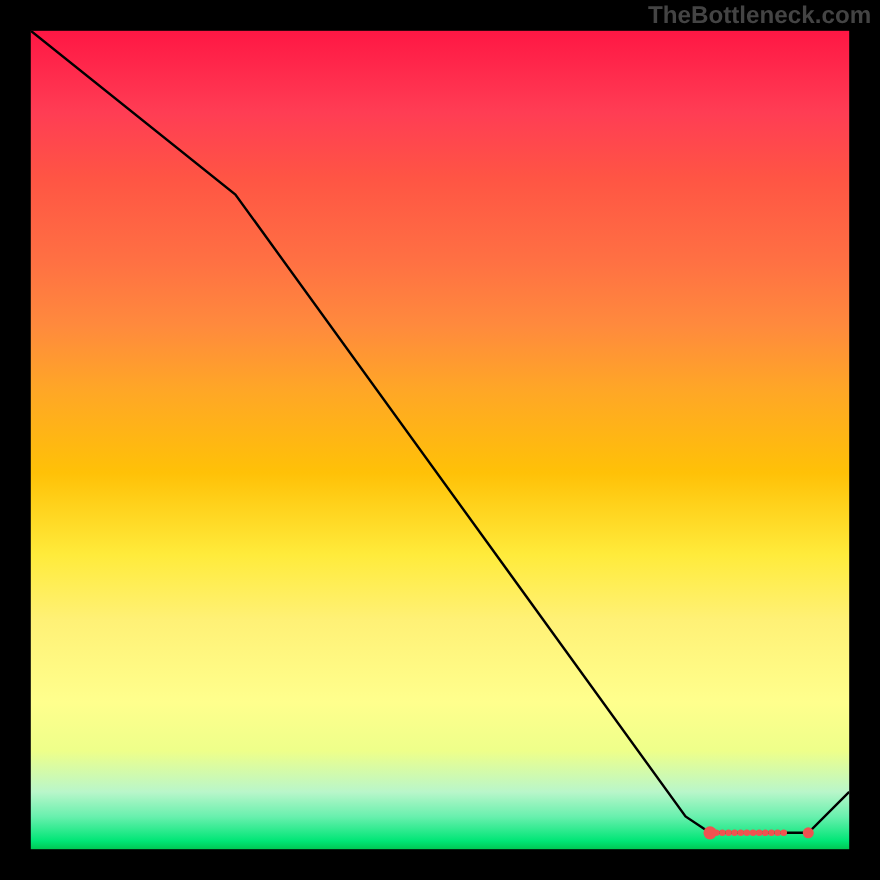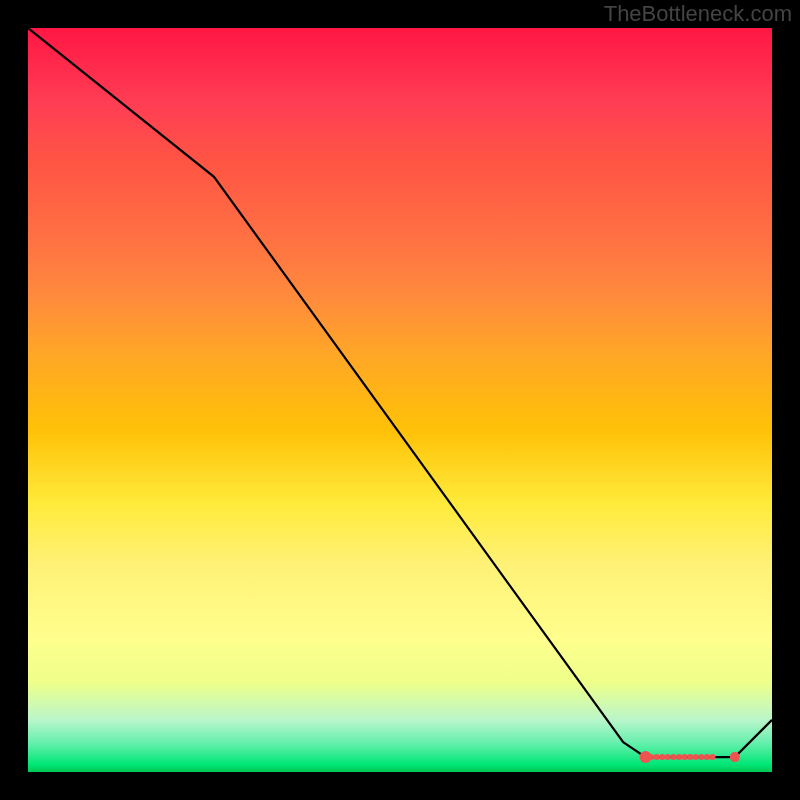--- a/index.html
+++ b/index.html
@@ -10,21 +10,21 @@
     font-family: Arial, Helvetica, sans-serif;
     position: relative;
     overflow: hidden;
   }
   .watermark {
     position: absolute;
     top: 1px;
     right: 8px;
     color: #444;
     font-size: 22px;
-    font-weight: 400;
+    font-weight: 700;
     z-index: 10;
   }
   .plot-area {
     position: absolute;
     left: 28px;
     top: 28px;
     width: 744px;
     height: 744px;
     background: linear-gradient(to bottom,
       #ff1744 0%,

